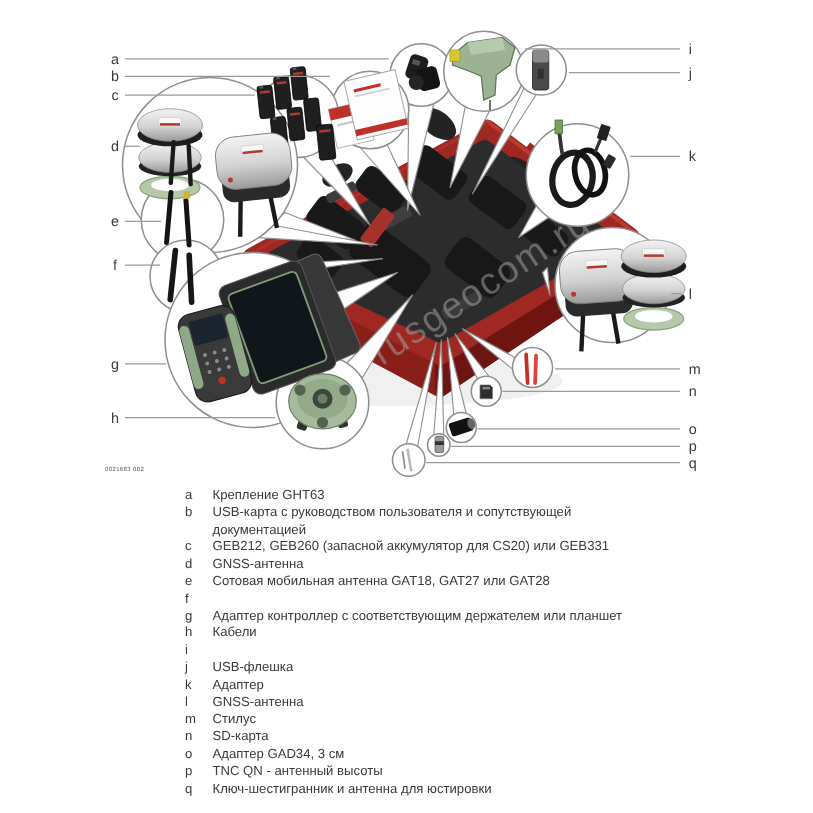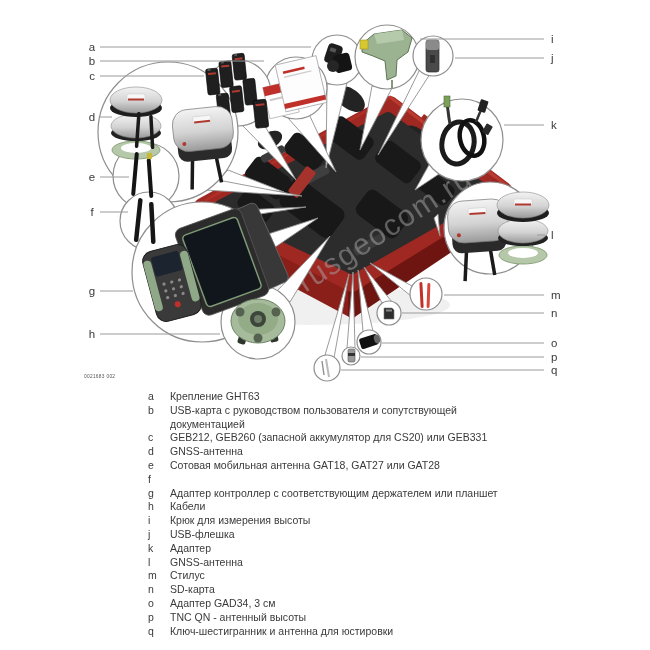--- a/index.html
+++ b/index.html
@@ -350,21 +350,20 @@
   <div class="legend-row">
         <span class="legend-letter">g</span>
         <span class="legend-text">Адаптер контроллер с соответствующим держателем или планшет</span>
       </div>
   <div class="legend-row">
         <span class="legend-letter">h</span>
         <span class="legend-text">Кабели</span>
       </div>
   <div class="legend-row">
         <span class="legend-letter">i</span>
-        <span class="legend-text">Крюк для измерения высоты</span>
       </div>
   <div class="legend-row">
         <span class="legend-letter">j</span>
         <span class="legend-text">USB-флешка</span>
       </div>
   <div class="legend-row">
         <span class="legend-letter">k</span>
         <span class="legend-text">Адаптер</span>
       </div>
   <div class="legend-row">

